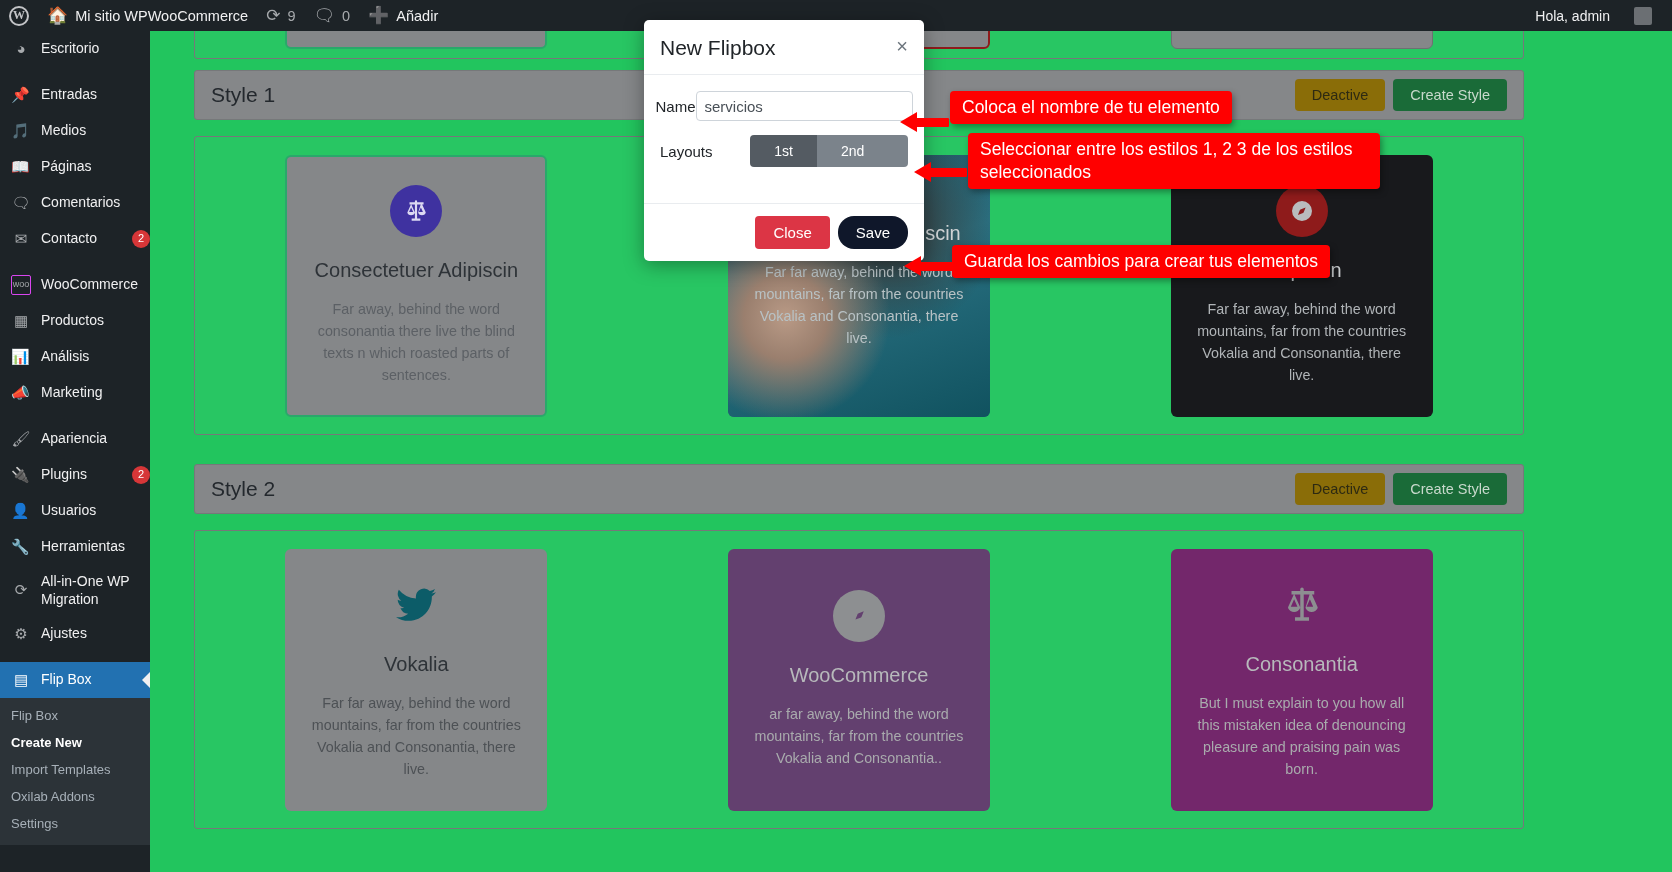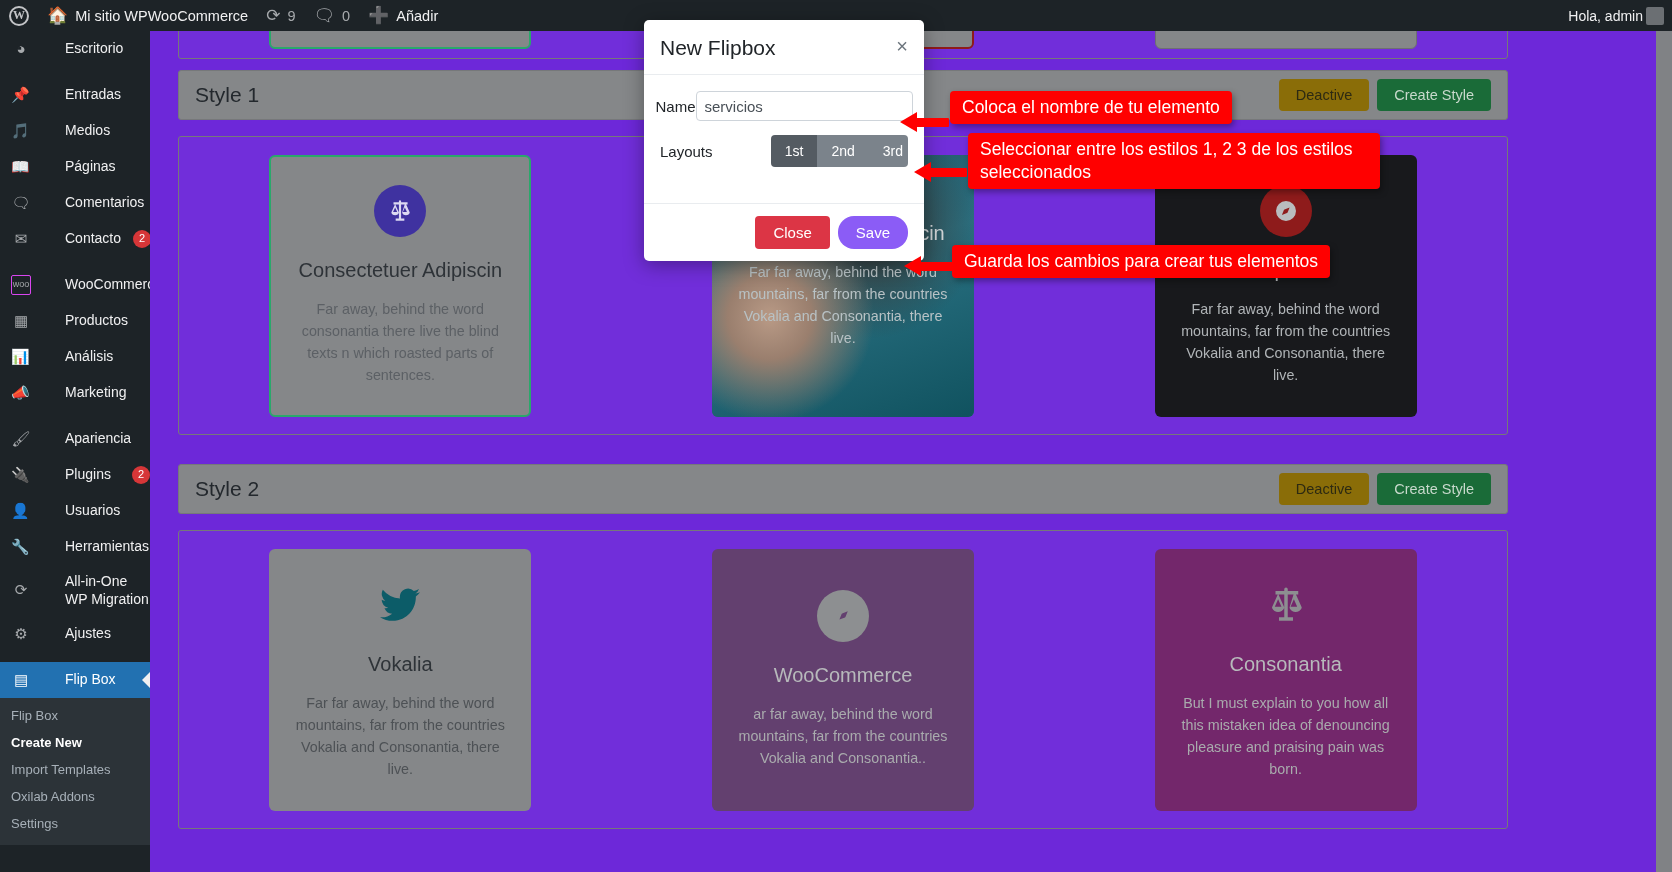--- a/index.html
+++ b/index.html
@@ -22,39 +22,39 @@
     height: 31px; padding: 0 9px; color: #f0f0f1; white-space: nowrap;
   }
   .ab-item .glyph { color: #a7aaad; font-size: 17px; line-height: 1; display:inline-block; }
   .ab-spacer { flex: 1; }
   .wp-logo-circle {
     width: 20px; height: 20px; border-radius: 50%;
     border: 2px solid #c3c4c7; display:flex; align-items:center; justify-content:center;
     font-size: 12px; font-family: "Liberation Serif", serif; color: #c3c4c7; font-weight: bold;
   }
   .ab-count { color:#a7aaad; }
-  #ab-right { padding-right: 8px; font-size: 14px; display:flex; align-items:center; gap:3px;}
+  #ab-right { padding-right: 20px; font-size: 14px; display:flex; align-items:center; gap:24px;}
   .avatar-sq { width: 18px; height: 18px; background:#6b6f73; border-radius:2px; }
 
   
   #adminmenu {
     position: absolute; top: 31px; left: 0; width: 150px; height: 841px;
     background: #1d2327; color: #c3c4c7; font-size: 14px; z-index: 50;
     overflow: hidden;
   }
   .menu-item {
     display: flex; align-items: center; gap: 10px;
     padding: 8px 0 8px 11px; min-height: 31px; color: #f0f0f1;
     position: relative; line-height: 1.25;
   }
   .menu-item .mi-icon {
     width: 20px; min-width:20px; height: 20px; display:flex; align-items:center; justify-content:center;
     color: #a7aaad; font-size: 15px;
   }
-  .menu-item .mi-label { flex: 1; margin-left: 24px; }
+  .menu-item .mi-label { flex: 1; }
   .menu-sep { height: 10px; }
   .menu-item.current {
     background: #2271b1; color: #fff;
   }
   .menu-item.current .mi-icon { color: #fff; }
   .menu-item.current::after {
     content: ""; position:absolute; right: 0; top: 50%; margin-top: -8px;
     border-style: solid; border-width: 8px 8px 8px 0;
     border-color: transparent #f0f0f1 transparent transparent;
   }
@@ -66,22 +66,22 @@
   #submenu { background: #2c3338; padding: 4px 0 8px 0; }
   .submenu-item { padding: 6px 0 6px 11px; font-size: 13px; color: #a7b0b8; }
   .submenu-item.active { color: #fff; font-weight: bold; }
   #collapse {
     display:flex; align-items:center; gap:10px; padding: 10px 0 10px 11px;
     color:#f0f0f1; font-size: 14px; margin-top: 20px;
   }
 
   
   #content {
-    position: absolute; top: 31px; left: 134px; width: 1522px; height: 841px;
-    background: #6d28d9; overflow: hidden;
+    position: absolute; top: 31px; left: 150px; width: 1522px; height: 841px;
+    background: #22c55e; overflow: hidden;
   }
   .style-header {
     position: absolute; left: 44px; width: 1330px; height: 50px;
     background: #858789; border:1px solid #76787a; border-radius: 3px;
     display: flex; align-items: center; padding: 0 16px;
   }
   .style-title { font-size: 21px; color: #23282d; font-weight: 400; }
   .hdr-spacer { flex:1; }
   .btn {
     border: none; border-radius: 4px; font-size: 14.5px;
@@ -158,30 +158,30 @@
   .modal-body { padding: 16px 16px 22px 16px; }
   .form-row { display:flex; align-items:center; margin-bottom: 14px; justify-content: center; }
   .form-label { width: 118px; font-size: 15px; color: #212529; }
   .txt-input {
     flex: 1; height: 30px; border: 1px solid #ced4da; border-radius: 4px;
     padding: 0 8px; font-size: 15px; color: #495057;
     font-family: "Liberation Sans", sans-serif; background:#fff;
   }
   .layout-group { display:flex; border-radius: 4px; overflow: hidden; }
   .layout-btn {
-    border:none; padding: 8px 14px; font-size: 14px; color: #fff; cursor: pointer;
+    border:none; padding: 8px 24px; font-size: 14px; color: #fff; cursor: pointer;
     background: #7b838b; font-family: "Liberation Sans", sans-serif;
   }
   .layout-btn.selected { background: #545b62; }
   .modal-foot {
     border-top: 1px solid #e9ecef; padding: 12px 16px;
     display:flex; justify-content:flex-end; gap: 8px;
   }
   .btn-close-modal { background: #dc3545; color:#fff; border:none; border-radius:4px; padding:8px 18px; font-size:15px; cursor:pointer; font-family:"Liberation Sans",sans-serif;}
-  .btn-save-modal  { background: #8b5cf6; color:#fff; border:none; border-radius:16px; padding:8px 18px; font-size:15px; cursor:pointer; font-family:"Liberation Sans",sans-serif;}
+  .btn-save-modal  { background: #0f172a; color:#fff; border:none; border-radius:16px; padding:8px 18px; font-size:15px; cursor:pointer; font-family:"Liberation Sans",sans-serif;}
 
   
   .anno {
     position: absolute; background: #ff0000; color: #fff;
     font-size: 17.5px; line-height: 1.32; padding: 5px 12px; border-radius: 4px;
     z-index: 100; box-shadow: 2px 3px 6px rgba(0,0,0,0.35);
     font-family: "Liberation Sans", sans-serif;
   }
   .anno-arrow { position:absolute; z-index:100; }
   .anno-arrow .shaft { position:absolute; background:#ff0000; height: 9px; border-radius:1px; top: 6px; }

